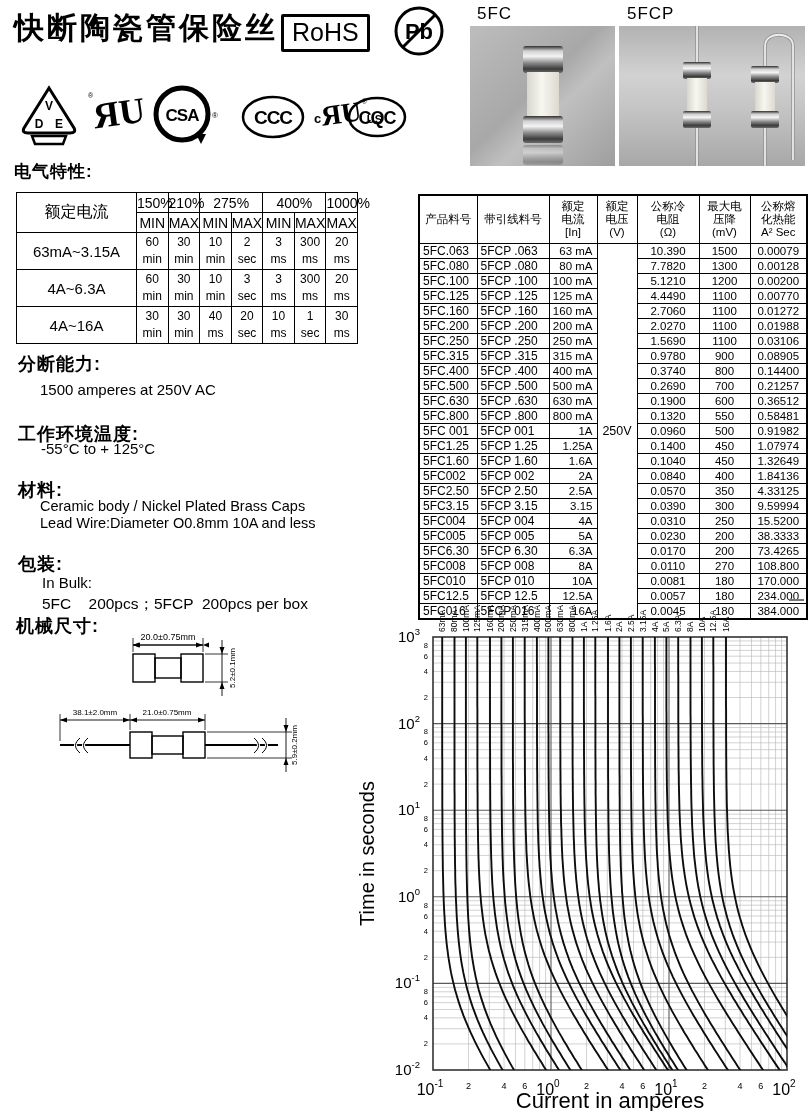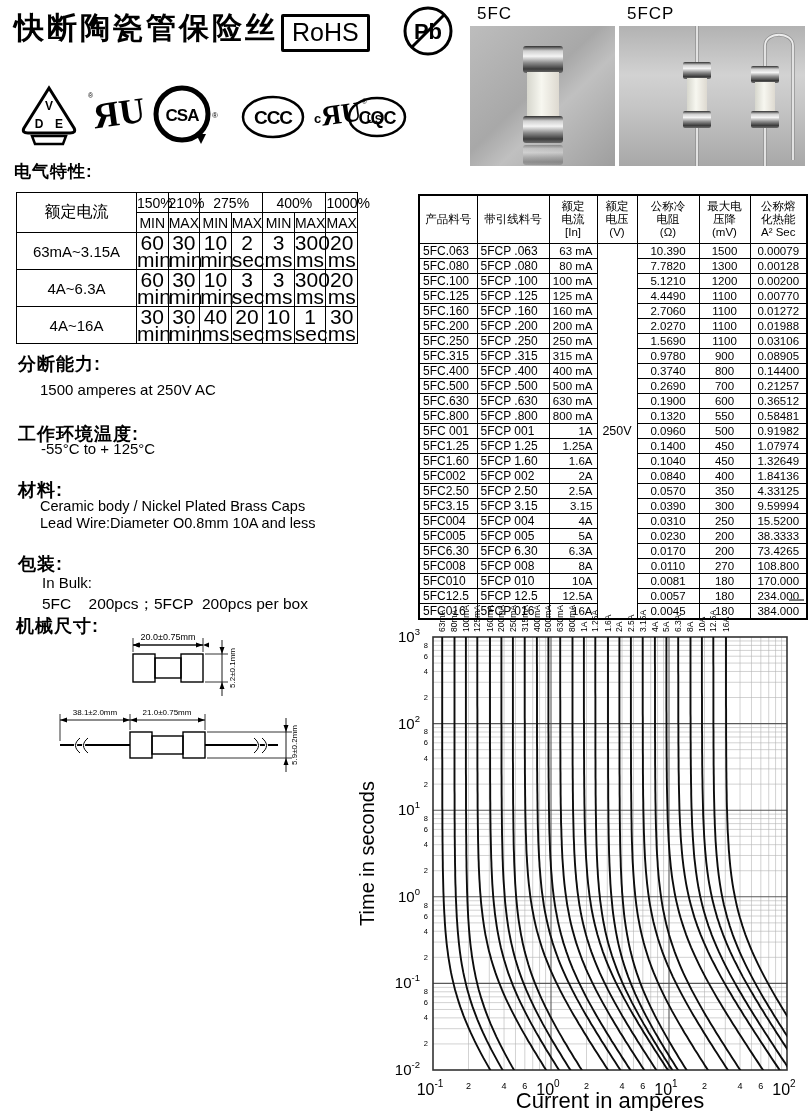--- a/index.html
+++ b/index.html
@@ -4,38 +4,38 @@
 <style>
   * { margin:0; padding:0; box-sizing:border-box; }
   body { background:#e8e8e8; font-family:"Liberation Sans", sans-serif; color:#000; }
   #page { position:relative; width:810px; height:1111px; background:#fff; overflow:hidden; }
 
   .abs { position:absolute; }
 
   
   .main-title { left:14px; top:8px; font-size:30px; font-weight:bold; letter-spacing:3px; }
   .rohs-box { left:281px; top:14px; border:3px solid #000; font-size:25px; font-weight:500; padding:1px 8px 2px; border-radius:2px; }
-  .pb-mark { left:384px; top:5px; width:52px; height:52px;padding-left:18px; }
+  .pb-mark { left:375px; top:5px; width:52px; height:52px;padding-left:18px; }
 
   
   .logo { position:absolute; }
   .ul-text { font-size:36px; font-weight:bold; display:inline-block; transform:rotate(-8deg); font-family:"Liberation Serif", serif; }
   .reg { font-size:7px; vertical-align:top; }
   .small-c { font-size:13px; font-weight:bold; }
   .small-us { font-size:11px; font-weight:bold; }
 
   .sec-heading { font-weight:bold; font-size:18px; letter-spacing:1px; }
   .sec-text { font-size:15px; }
 
   
   #elec-table { border-collapse:collapse; table-layout:fixed; width:342px; }
   #elec-table th, #elec-table td { border:1.5px solid #000; text-align:center; vertical-align:middle; font-weight:normal; }
   #elec-table thead th { font-size:14px; height:20px; }
   #elec-table tbody th { font-size:15px; }
-  #elec-table tbody td { font-size:21px; line-height:17px; height:37px; }
+  #elec-table tbody td { font-size:12px; line-height:17px; height:37px; }
 
   
   #spec-table { border-collapse:collapse; table-layout:fixed; width:388px; border:2px solid #000; }
   #spec-table th, #spec-table td { border:1px solid #000; text-align:center; vertical-align:middle; font-weight:normal; }
   #spec-table thead th { font-size:11.5px; line-height:13px; height:48px; }
   #spec-table tbody td { font-size:11.5px; height:14.4px; line-height:14px; padding:0 2px; }
   #spec-table tbody td.pn { text-align:left; padding-left:3px; font-size:12px; }
   #spec-table tbody td.cur { text-align:right; padding-right:4px; }
   #spec-table td.volt { font-size:12.5px; }
 

